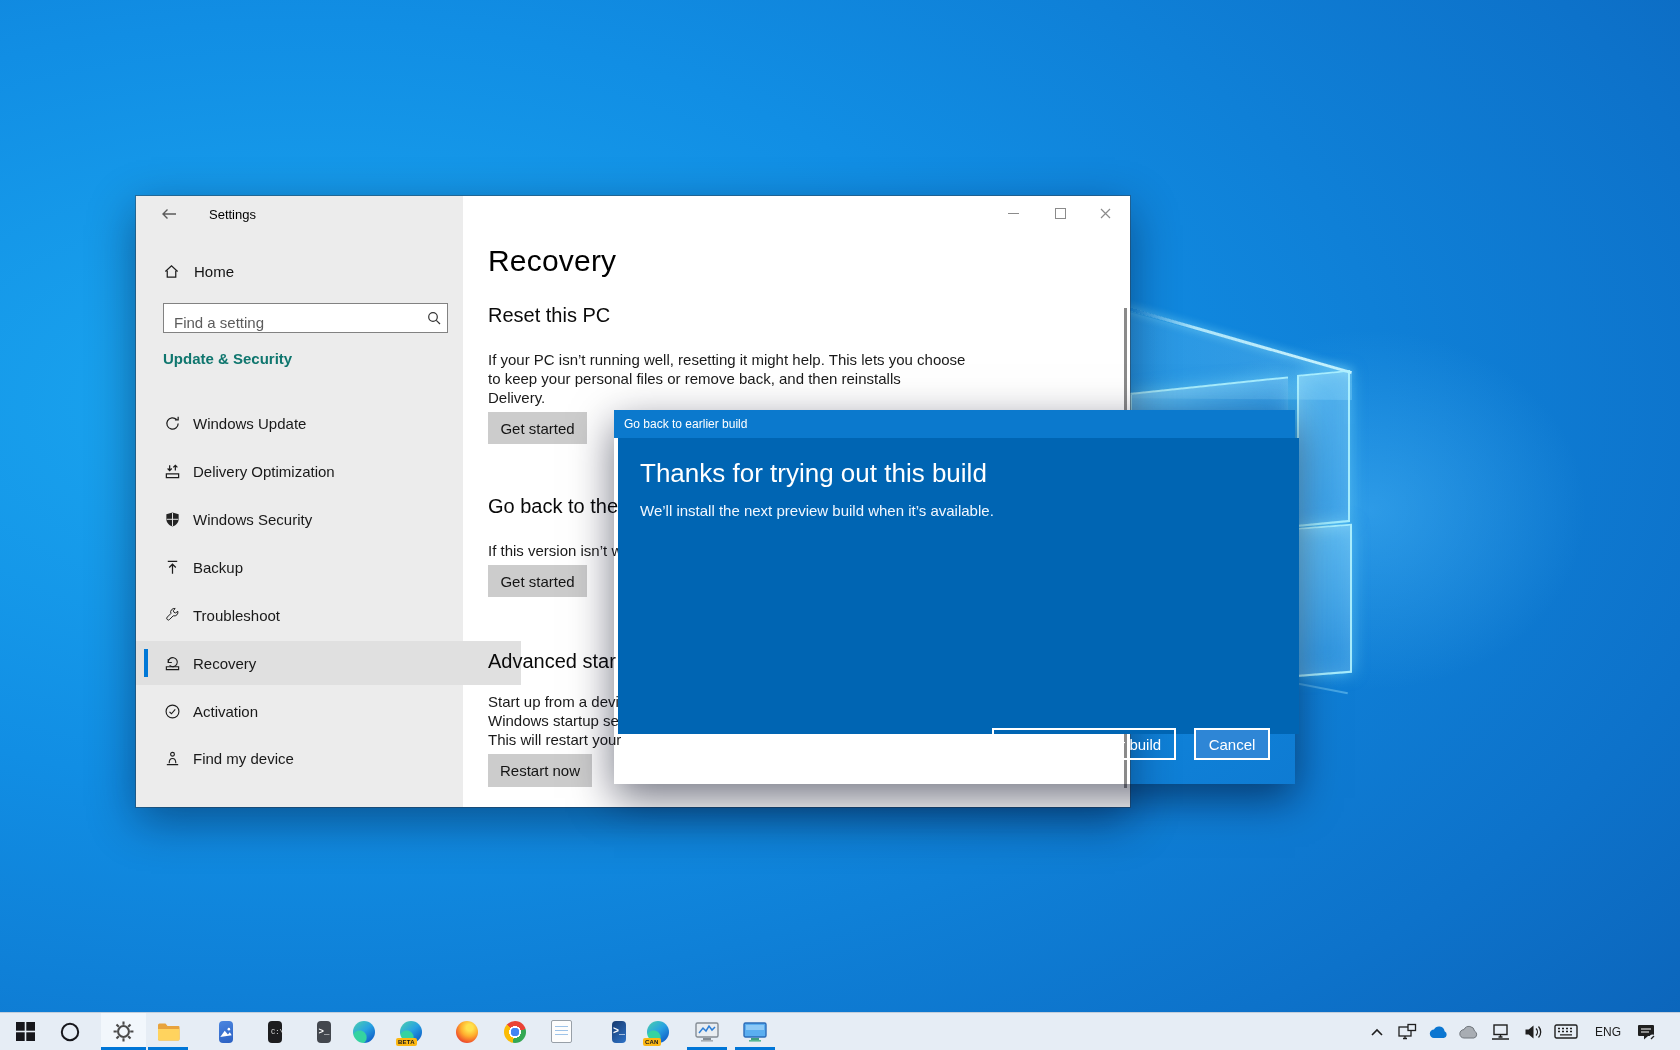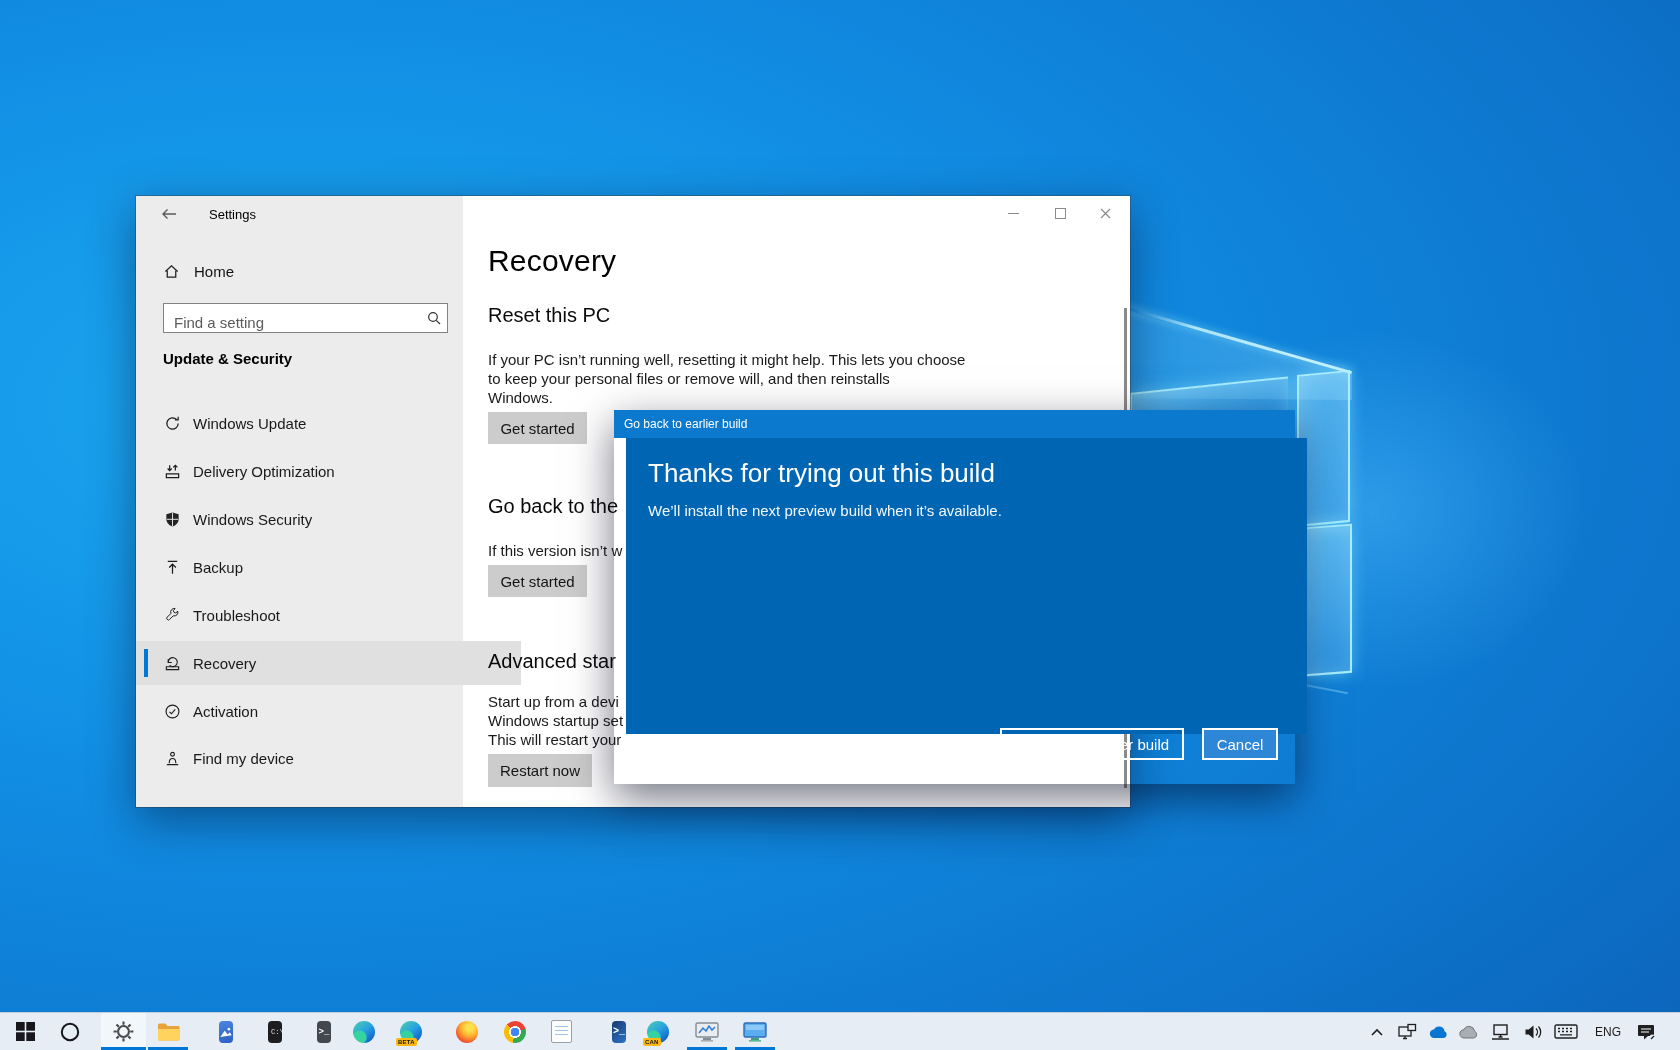--- a/index.html
+++ b/index.html
@@ -64,21 +64,21 @@
   .search-box{
     position:absolute;left:27px;top:107px;width:285px;height:30px;background:#fff;
     border:1px solid #828282;box-sizing:border-box;display:flex;align-items:center;
   }
   .search-box input{
     flex:1;border:none;outline:none;background:transparent;font-family:"Liberation Sans",sans-serif;
     font-size:15px;color:#333;padding:0 0 0 10px;margin-top:8px;
   }
   .search-box input::placeholder{color:#5c5c5c;opacity:1;}
   .search-glyph{width:26px;display:flex;justify-content:center;}
-  .section-label{position:absolute;left:27px;top:154px;font-size:15px;font-weight:bold;color:#000000;}
+  .section-label{position:absolute;left:27px;top:154px;font-size:15px;font-weight:bold;color:#0f766e;}
   .nav-item{position:absolute;left:0;width:385px;height:44px;display:flex;align-items:center;}
   .nav-item .nav-icon{margin-left:27px;width:18px;display:flex;justify-content:center;}
   .nav-item .nav-label{margin-left:12px;font-size:15px;color:#191919;}
   .nav-item.selected{background:#e0e0e0;}
   .accent-bar{position:absolute;left:8px;top:8px;width:4px;height:28px;background:#0078d7;}
   
   .page-title{position:absolute;left:352px;top:48px;font-size:30px;font-weight:300;color:#000;letter-spacing:.2px;}
   .sec-heading{position:absolute;left:352px;font-size:20px;color:#0a0a0a;}
   .sec-body{position:absolute;left:352px;font-size:15px;line-height:19px;color:#1a1a1a;white-space:pre;}
   .gray-btn{
@@ -86,21 +86,21 @@
     font-size:15px;color:#141414;padding:0;display:flex;align-items:center;justify-content:center;
   }
   .scroll-thumb{position:absolute;left:988px;top:112px;width:3px;height:480px;background:#8a8a8a;}
   
   #dialog{
     position:absolute;left:614px;top:410px;width:681px;height:374px;z-index:10;
     box-shadow:0 14px 40px rgba(0,5,30,.55);
   }
   .dlg-titlebar{position:absolute;left:0;top:0;width:100%;height:28px;display:flex;align-items:center;}
   .dlg-title{font-size:12px;color:#ffffff;margin-left:10px;}
-  .dlg-body{position:absolute;left:12px;top:28px;width:100%;height:296px;}
+  .dlg-body{position:absolute;left:4px;top:28px;width:100%;height:296px;}
   .dlg-heading{position:absolute;left:22px;top:20px;font-size:26px;font-weight:300;color:#ffffff;}
   .dlg-text{position:absolute;left:22px;top:64px;font-size:15px;color:#f2f8ff;}
   .dlg-btn{
     position:absolute;top:290px;height:32px;border:2px solid #ffffff;box-sizing:border-box;
     font-family:"Liberation Sans",sans-serif;font-size:15px;color:#ffffff;
     display:flex;align-items:center;justify-content:center;padding:0;
   }
   .dlg-btn.primary{left:374px;width:184px;background:transparent;}
   .dlg-btn.cancel{left:576px;width:76px;background:#2e86d6;}
   
@@ -269,21 +269,21 @@
       <svg width="17" height="17" viewBox="0 0 18 18">
           <path d="M6 4 L2.5 8 L6 12 M12 4 L15.5 8 L12 12 M9.8 3 L8.2 13" stroke="#1d1d1d" stroke-width="1.2" fill="none"></path>
         </svg>
     </span>
     <span class="nav-label">For developers</span>
   </div>
 
   <div class="page-title">Recovery</div>
 
   <div class="sec-heading" style="top:108px">Reset this PC</div>
-  <div class="sec-body" style="top:154px"><span>If your PC isn’t running well, resetting it might help. This lets you choose</span><br><span>to keep your personal files or remove will, and then reinstalls</span><br><span>Windows.</span></div>
+  <div class="sec-body" style="top:154px"><span>If your PC isn’t running well, resetting it might help. This lets you choose</span><br><span>to keep your personal files or remove back, and then reinstalls</span><br><span>Delivery.</span></div>
   <button class="gray-btn" style="top:216px;width:99px;height:32px">Get started</button>
 
   <div class="sec-heading" style="top:299px">Go back to the</div>
   <div class="sec-body" style="top:345px">If this version isn’t w</div>
   <button class="gray-btn" style="top:369px;width:99px;height:32px">Get started</button>
 
   <div class="sec-heading" style="top:454px">Advanced star</div>
   <div class="sec-body" style="top:496px"><span>Start up from a devi</span><br><span>Windows startup set</span><br><span>This will restart your</span></div>
   <button class="gray-btn" style="top:558px;width:104px;height:33px">Restart now</button>
 

